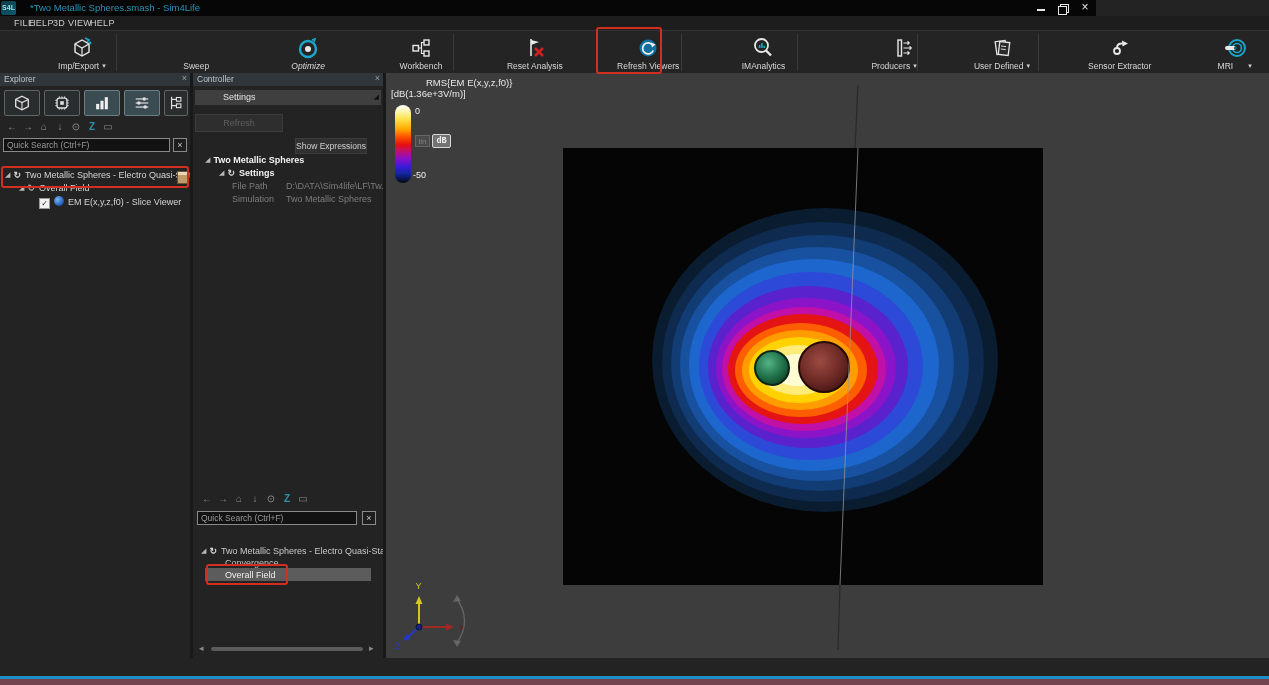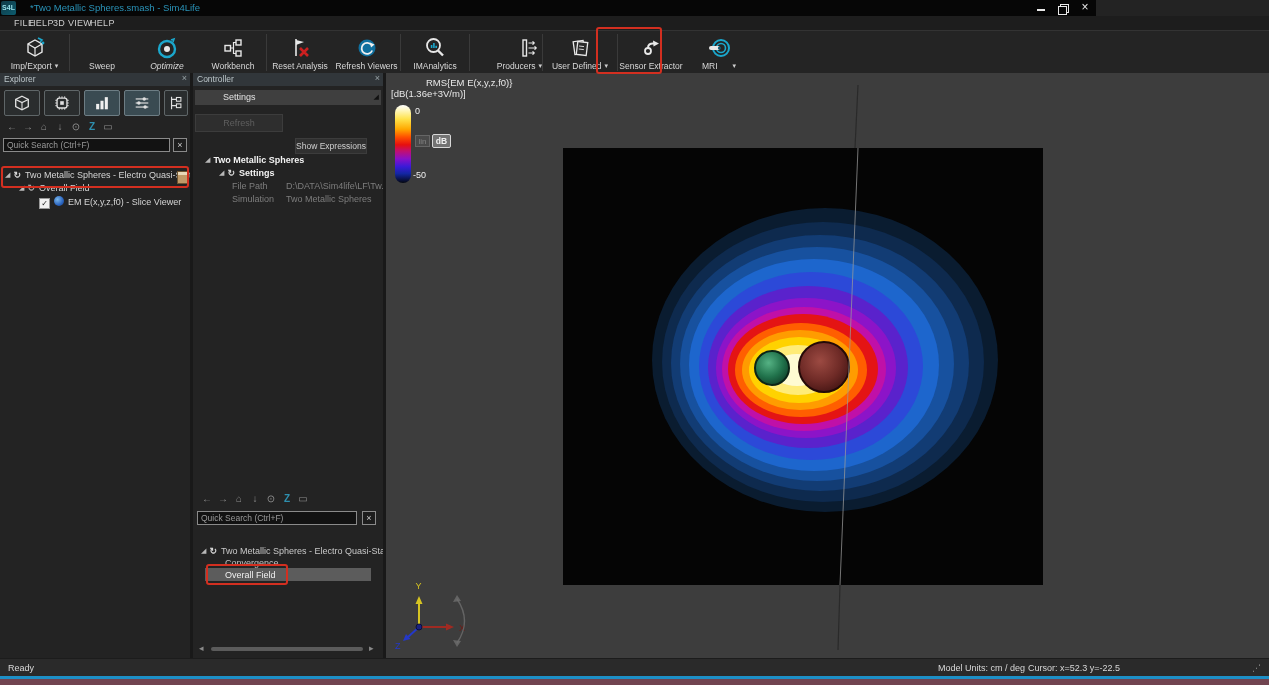--- a/index.html
+++ b/index.html
@@ -17,21 +17,21 @@
   .wc-min-bar{position:absolute;left:7px;top:9px;width:8px;height:2px;background:#e8e8e8;}
   .wc-rest-b{position:absolute;left:8px;top:4px;width:7px;height:7px;border:1px solid #e8e8e8;}
   .wc-rest-f{position:absolute;left:6px;top:6px;width:7px;height:7px;border:1px solid #e8e8e8;background:#060606;}
 
   
   .menubar{position:absolute;left:0;top:16px;width:1269px;height:14px;background:#1d1d1d;}
   .menuitem{position:absolute;top:2px;font-size:9px;color:#cccccc;letter-spacing:.3px;}
 
   
   .toolbar{position:absolute;left:0;top:30px;width:1269px;height:43px;background:#242424;border-top:1px solid #333;display:flex;align-items:stretch;}
-  .titem{position:relative;display:flex;flex-direction:column;align-items:center;justify-content:flex-end;padding-bottom:3px;}
+  .titem{position:relative;display:flex;flex-direction:column;align-items:center;justify-content:flex-end;padding-bottom:3px;padding-left:48px;}
   .ticon{height:26px;margin-top:2px;}
   .tlabelrow{display:flex;align-items:center;gap:3px;}
   .tlabel{font-size:8.5px;color:#d8d8d8;white-space:nowrap;}
   .tarrow{font-size:7px;color:#cfcfcf;}
   .tsep{width:1px;background:#3a3a3a;margin:3px 0;}
 
   
   .panel{position:absolute;top:73px;height:585px;background:#232323;}
   .phead{position:absolute;left:0;top:0;right:0;height:13px;background:#31363a;}
   .phead .ptitle{position:absolute;left:4px;top:1px;font-size:8.5px;color:#bcc6ca;}
@@ -75,21 +75,21 @@
   
   .viewport{position:absolute;left:386px;top:73px;width:883px;height:585px;background:#3d3d3d;}
   .fieldlabel{position:absolute;font-size:9.5px;color:#e8e8e8;white-space:nowrap;}
   .colorbar{position:absolute;left:9px;top:32px;width:16px;height:78px;border-radius:8px;
     background:linear-gradient(to bottom,#ffffff 0%,#fff7bc 7%,#ffe24a 18%,#ffa800 31%,#ff5000 41%,#e60f0f 51%,
                #c20f70 59%,#8810c8 69%,#3a1ad8 79%,#1326a2 88%,#091140 96%,#04070f 100%);}
   .cbnum{position:absolute;font-size:9px;color:#f0f0f0;}
   .linbtn{position:absolute;left:29px;top:62px;width:15px;height:12px;background:#4a4a4a;border:1px solid #666;
           color:#828282;font-size:8px;text-align:center;line-height:12px;box-sizing:border-box;}
   .dbbtn{position:absolute;left:46px;top:61px;width:19px;height:14px;background:#737373;border:1px solid #d8d8d8;
-         color:#f0f0f0;font-weight:bold;font-size:8.5px;text-align:center;line-height:13px;box-sizing:border-box;border-radius:2px;}
+         color:#f0f0f0;font-weight:bold;font-size:8.5px;text-align:center;line-height:13px;box-sizing:border-box;border-radius:2px;font-family:Liberation Mono, monospace;}
   .plot{position:absolute;left:177px;top:75px;width:480px;height:437px;}
 
   
   .statusbar{position:absolute;left:0;top:658px;width:1269px;height:18px;background:#2a2a2a;border-top:1px solid #1c1c1c;}
   .sbtext{position:absolute;top:4px;font-size:9px;color:#d8d8d8;white-space:nowrap;}
   .accentline{position:absolute;left:0;top:676px;width:1269px;height:2.5px;background:#1d8fc6;}
   .taskstrip{position:absolute;left:0;top:678.5px;width:1269px;height:6.5px;background:#714450;}
 </style>
 </head>
 <body>
@@ -437,22 +437,16 @@
       <line x1="28" y1="54" x2="17" y2="64" stroke="#2438c8" stroke-width="2"></line>
       <polygon points="12,68 19.5,66 15,61" fill="#2438c8"></polygon>
       <text x="4" y="76" font-size="9" fill="#2438c8" font-family="Liberation Sans, sans-serif">Z</text>
       <circle cx="28" cy="54" r="3" fill="#1a2280" stroke="#0a103c" stroke-width="1"></circle>
       <path d="M66 26 Q 81 48 66 70" fill="none" stroke="#6e6e6e" stroke-width="1.4" opacity="0.8"></path>
       <polygon points="66,22 62,29 70,28" fill="#6e6e6e" opacity="0.8"></polygon>
       <polygon points="66,74 62,67 70,68" fill="#6e6e6e" opacity="0.8"></polygon>
     </svg>
   </div>
 
-  <div class="statusbar">
-    <span class="sbtext" style="left:8px;">Ready</span>
-    <span class="sbtext" style="left:938px;">Model Units: cm / deg</span>
-    <span class="sbtext" style="left:1028px;">Cursor: x=52.3 y=-22.5</span>
-    <span class="sbtext" style="right:8px;color:#9a9a9a;">⋰</span>
-  </div>
   <div class="accentline"></div>
   <div class="taskstrip"></div>
 
 </div>
 
 </body></html>

